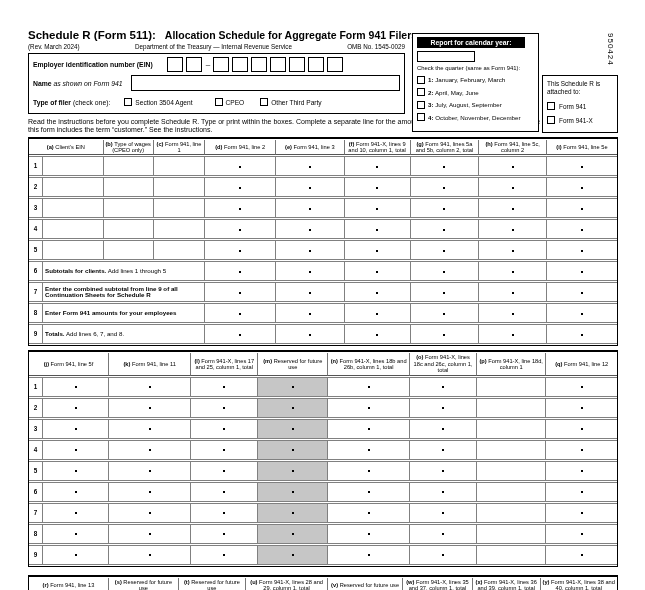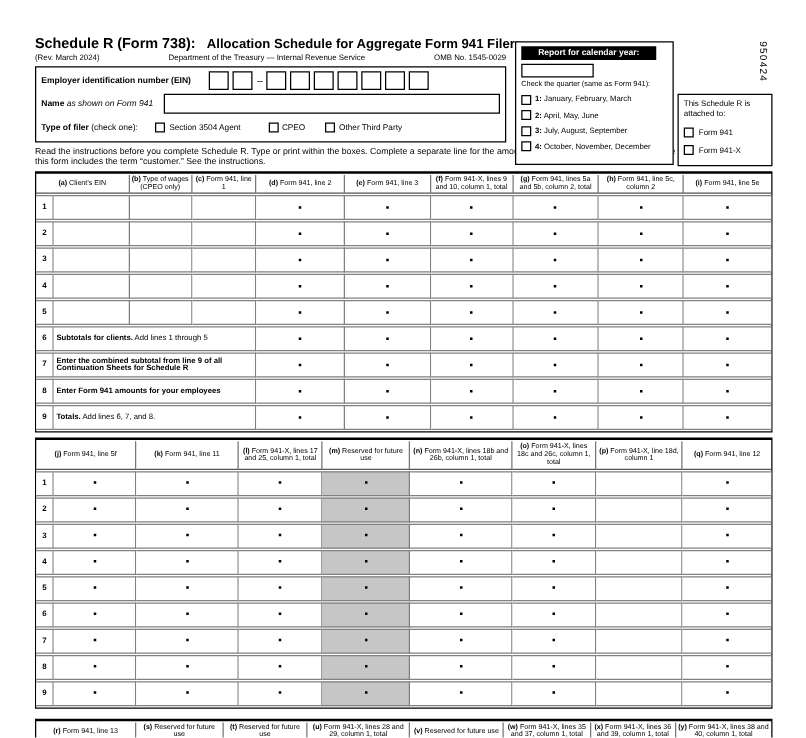--- a/index.html
+++ b/index.html
@@ -63,21 +63,21 @@
   td.cell.shaded { background:#c6c6c6; }
   td.rowlabel { font-size:6.2px; line-height:1.1; padding:1px 2px; background:#fff; white-space:normal; }
   .dot { display:inline-block; width:2px; height:2px; background:#000; vertical-align:middle; }
 </style>
 </head>
 <body>
 
 <div class="page">
 
   <div class="title-line">
-    <span class="t1">Schedule R (Form 738):</span>
+    <span class="t1">Schedule R (Form 511):</span>
     <span class="t2">Allocation Schedule for Aggregate Form 941 Filers</span>
   </div>
   <div class="sub-line">
     <span>(Rev. March 2024)</span>
     <span>Department of the Treasury — Internal Revenue Service</span>
     <span>OMB No. 1545-0029</span>
   </div>
   <div class="serial">950424</div>
 
   <div class="info-box">

